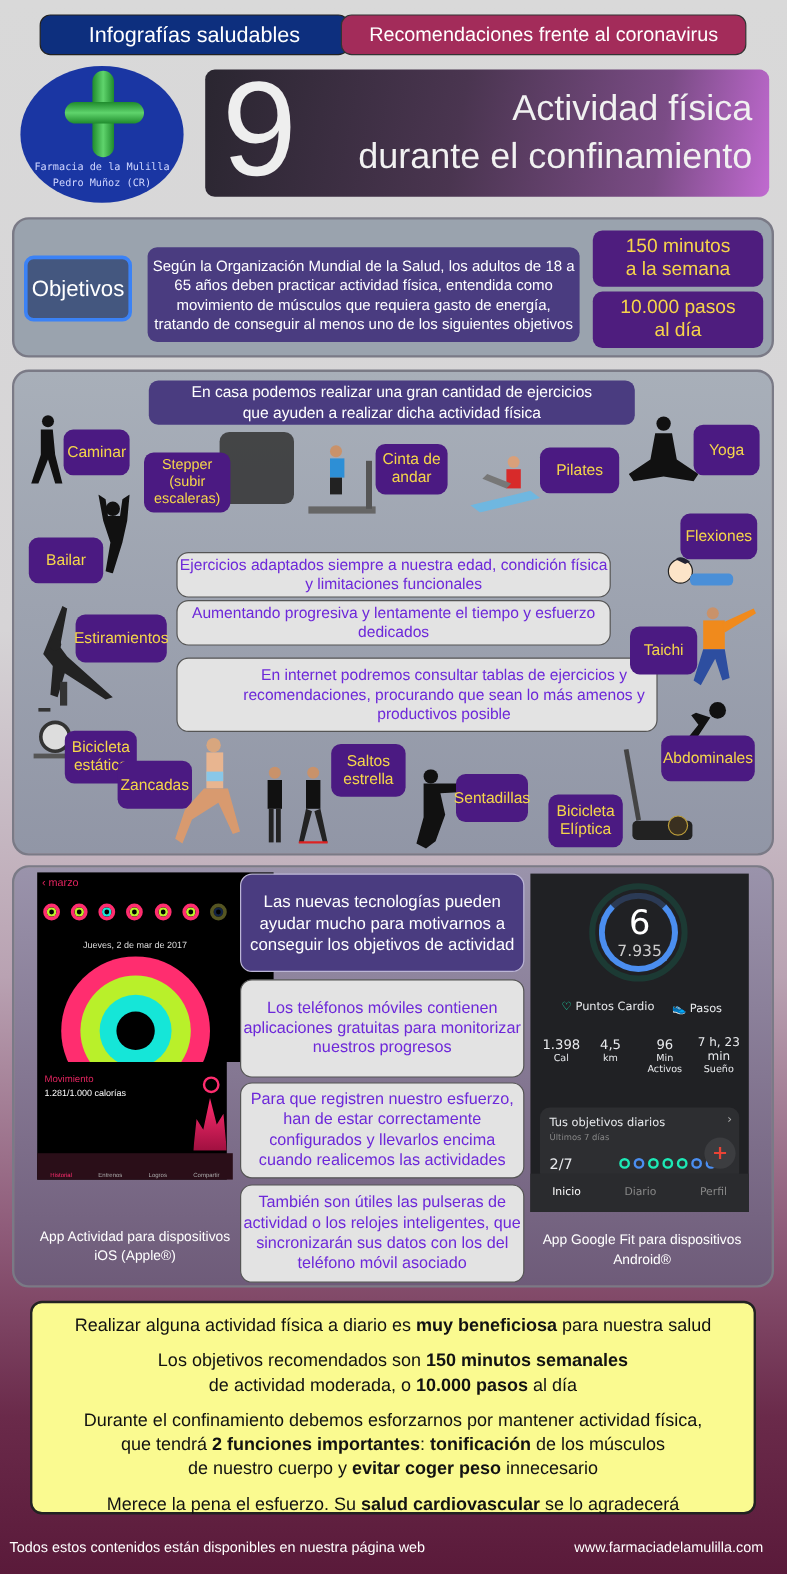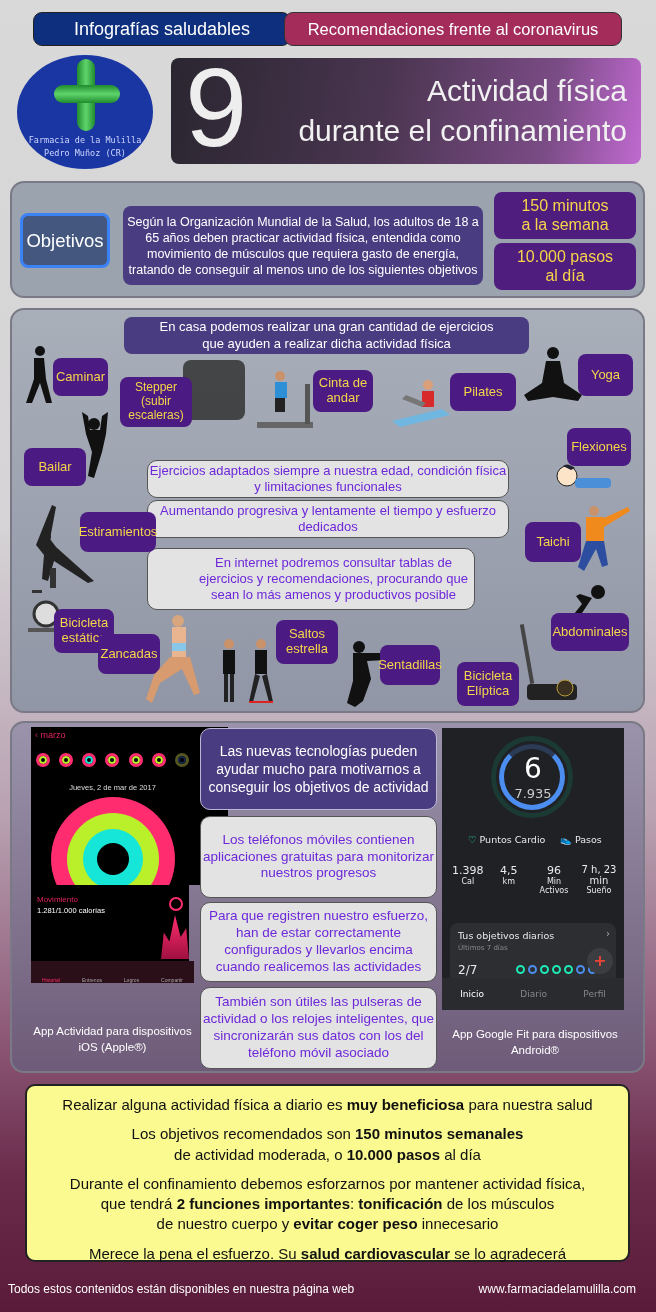--- a/index.html
+++ b/index.html
@@ -52,21 +52,21 @@
   .objetivos { left: 20px; top: 213px; width: 90px; height: 55px; background: #44577f; border: 3px solid #3b82f6; border-radius: 8px; color: #fff; font-size: 18.5px; display: flex; align-items: center; justify-content: center; }
   .who-text { left: 123px; top: 206px; width: 360px; height: 79px; font-size: 12.5px; line-height: 1.28; }
   .goal1 { left: 494px; top: 192px; width: 142px; height: 47px; font-size: 16px; }
   .goal2 { left: 494px; top: 243px; width: 142px; height: 47px; font-size: 16px; }
 
   .casa { left: 124px; top: 317px; width: 405px; height: 37px; font-size: 13px; line-height: 1.28; }
 
   .tip { font-size: 13px; }
   .tip1 { left: 147px; top: 460px; width: 362px; height: 38px; }
   .tip2 { left: 147px; top: 500px; width: 362px; height: 38px; }
-  .tip3 { left: 147px; top: 548px; width: 328px; height: 62px; padding-left: 45px; }
+  .tip3 { left: 147px; top: 548px; width: 401px; height: 62px; padding-left: 45px; }
 
   .fig { position: absolute; }
 
   
   .iphone { left: 31px; top: 727px; width: 197px; height: 158px; background: #000; }
   .iphone2 { left: 31px; top: 885px; width: 158px; height: 98px; background: #000; }
   .gfit { left: 442px; top: 728px; width: 182px; height: 282px; background: #202124; color: #e8eaed; font-family: "DejaVu Sans", sans-serif; }
   .caption { color: #fff; font-size: 11.5px; text-align: center; line-height: 1.35; }
 
   .tech1 { left: 200px; top: 728px; width: 237px; height: 82px; font-size: 14px; line-height: 1.3; border: 1px solid #bcb6d6; border-radius: 10px; }
@@ -184,21 +184,21 @@
 <div class="abs box-light tip tip1">Ejercicios adaptados siempre a nuestra edad, condición física y limitaciones funcionales</div>
 <div class="abs box-light tip tip2">Aumentando progresiva y lentamente el tiempo y esfuerzo dedicados</div>
 <div class="abs box-light tip tip3">En internet podremos consultar tablas de ejercicios y recomendaciones, procurando que sean lo más amenos y productivos posible</div>
 
 <div class="fig" style="left:30px;top:505px;width:66px;height:80px;">
   <svg width="66" height="80" viewBox="0 0 66 80">
       <path d="M22 0 L26 2 L20 34 L26 42 L64 76 L58 78 L24 56 L18 76 L12 74 L14 50 L6 40 Z" fill="#222"></path>
       <circle cx="16" cy="32" r="5" fill="#222"></circle>
     </svg>
 </div>
-<div class="abs label-purple" style="left:63px;top:512px;width:76px;height:40px;margin-left:17px;">Estiramientos</div>
+<div class="abs label-purple" style="left:63px;top:512px;width:76px;height:40px;">Estiramientos</div>
 
 <div class="abs label-purple" style="left:525px;top:522px;width:56px;height:40px;">Taichi</div>
 <div class="fig" style="left:572px;top:505px;width:58px;height:70px;">
   <svg width="58" height="70" viewBox="0 0 58 70">
       <circle cx="22" cy="6" r="5" fill="#c9926a"></circle>
       <rect x="14" y="12" width="18" height="24" fill="#f08a1c"></rect>
       <path d="M30 14 L56 2 L58 6 L32 22 Z" fill="#f08a1c"></path>
       <path d="M14 36 L32 36 L36 60 L30 62 L24 44 L12 66 L6 62 Z" fill="#2d4ea0"></path>
     </svg>
 </div>

